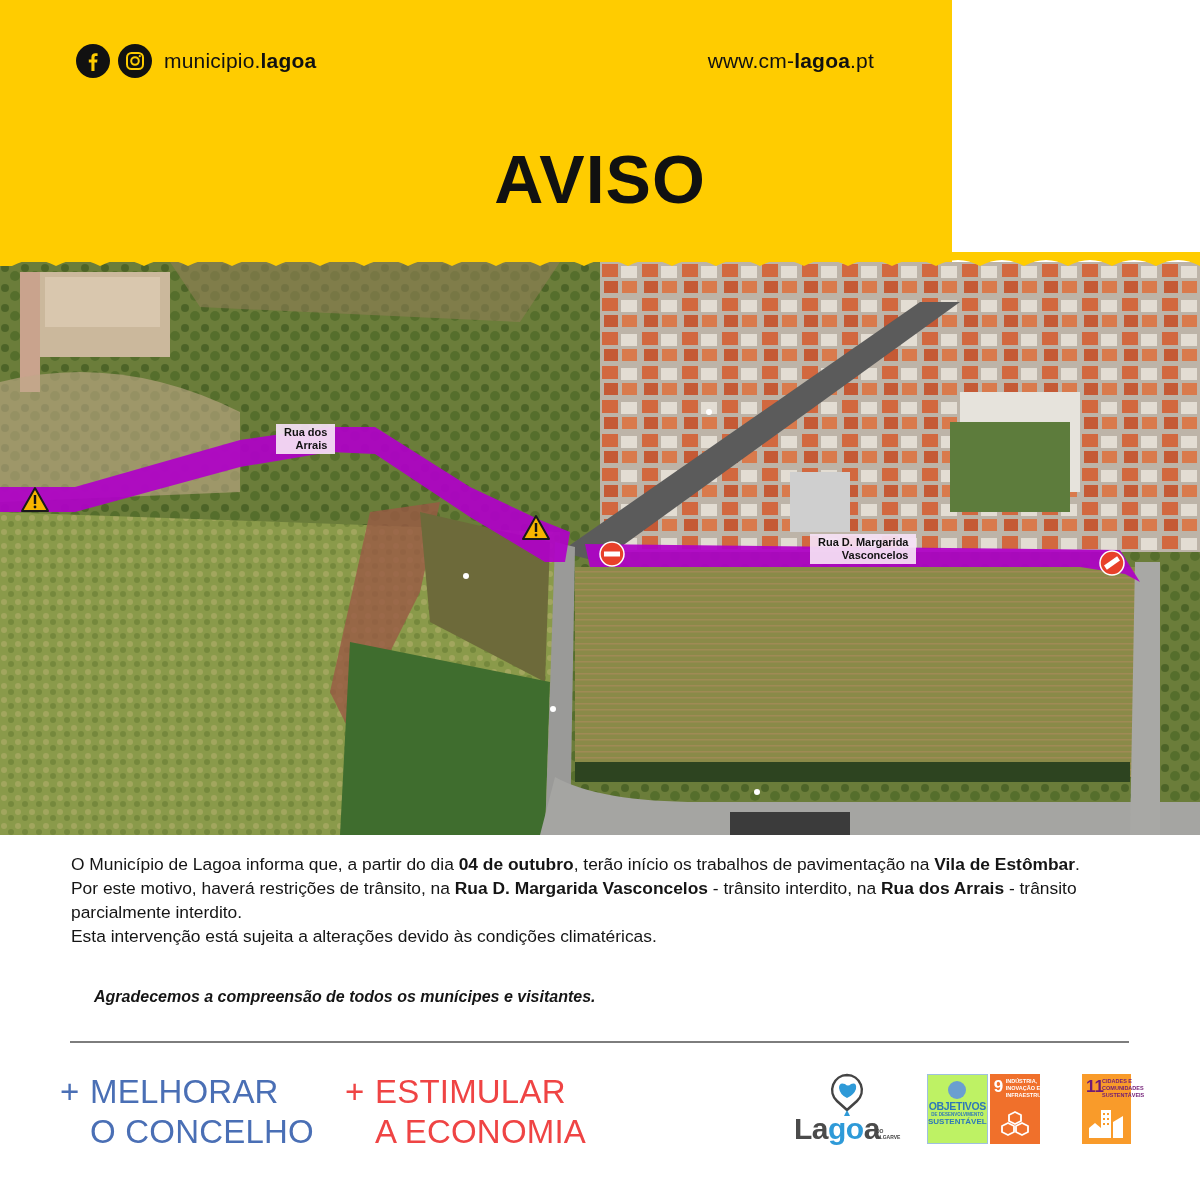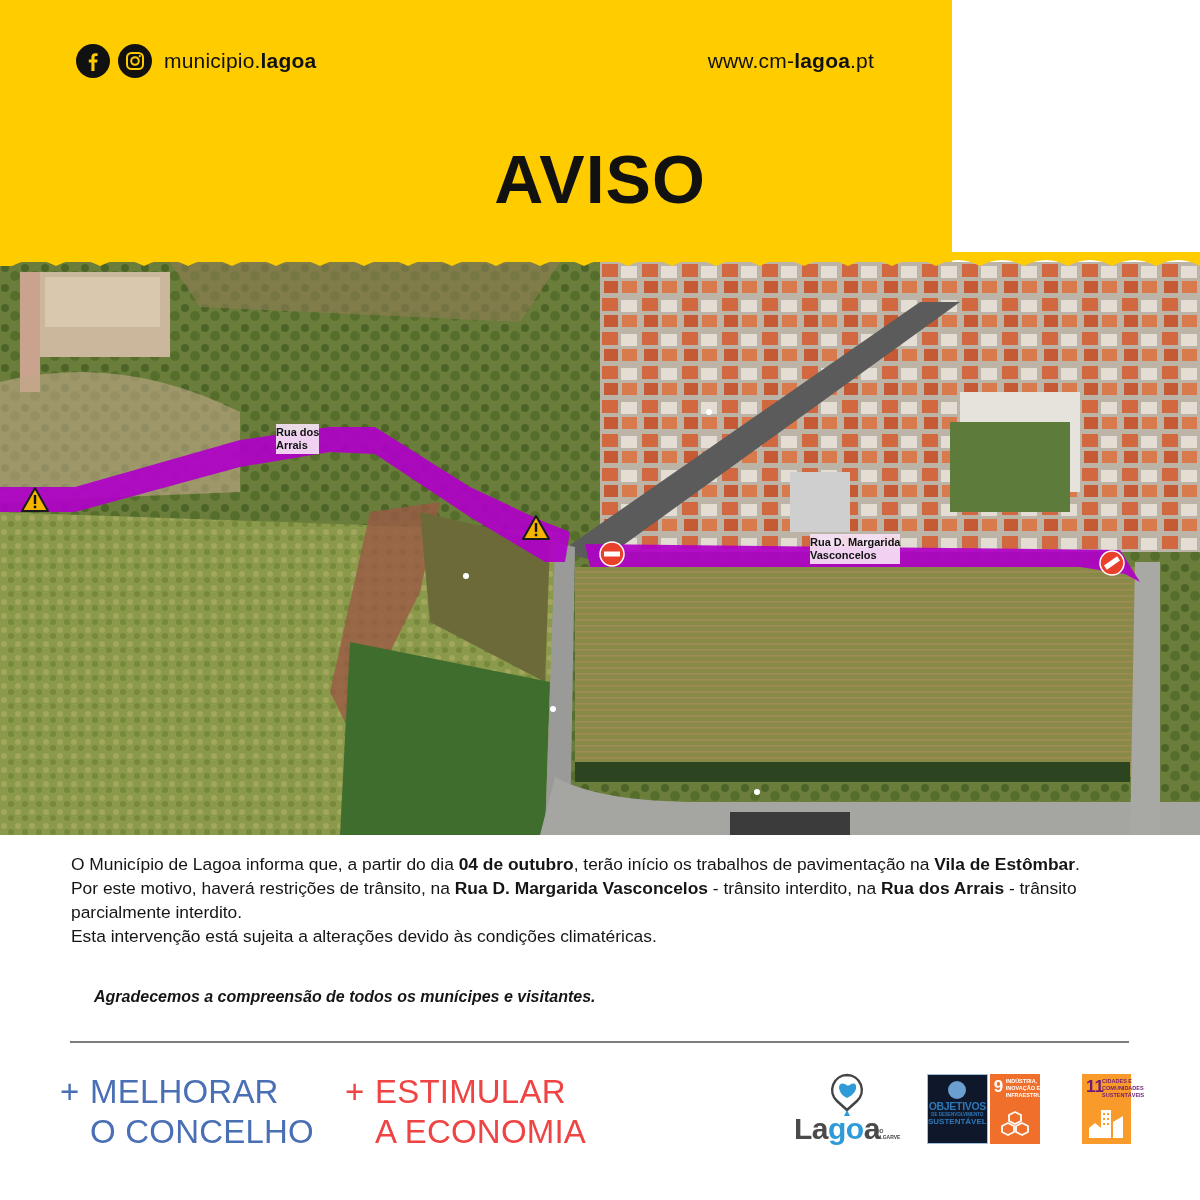--- a/index.html
+++ b/index.html
@@ -26,21 +26,21 @@
   }
 
   
   .map {
     position: absolute; left: 0; top: 262px; width: 1200px; height: 573px;
     overflow: hidden; background: #6f7f3e;
   }
   .map svg { display: block; }
   .street-label {
     position: absolute; background: rgba(245,225,245,0.93); color: #111;
-    font-size: 11px; font-weight: 700; line-height: 13px; padding: 2px 0;
+    font-size: 11px; font-weight: 700; line-height: 13px; padding: 2px 8px; text-align: right;
   }
   .wave { position: absolute; left: 0; top: 252px; width: 1200px; height: 24px; }
 
   
   .notice {
     position: absolute; left: 71px; top: 852px; width: 1080px;
     font-size: 17.4px; line-height: 24px; color: #151515;
   }
   .notice b { font-weight: 700; }
   .thanks {
@@ -58,21 +58,21 @@
   .slogan-1 { left: 60px; color: #4a6fb5; }
   .slogan-2 { left: 345px; color: #ef4444; }
 
   .lagoa-logo { position: absolute; left: 790px; top: 1072px; width: 115px; height: 78px; }
   .lagoa-word { position: absolute; left: 4px; top: 40px; font-size: 30px; font-weight: 900; color: #4b4b4b; letter-spacing: -0.5px; }
   .lagoa-word .blue { color: #2e9ad8; }
   .lagoa-sub { position: absolute; left: 86px; top: 56px; font-size: 5px; font-weight: 700; color: #444; line-height: 6px; }
 
   .ods { position: absolute; left: 927px; top: 1074px; width: 204px; height: 70px; display: flex; gap: 2px; }
   .ods .box { height: 70px; position: relative; }
-  .ods .box-main { width: 66px; border: 1px solid #9fc0df; background: #0f172a; text-align: center; }
+  .ods .box-main { width: 66px; border: 1px solid #9fc0df; background: #bef264; text-align: center; }
   .ods .box-9 { width: 68px; background: #f0702b; color: #fff; }
   .ods .box-11 { width: 66px; background: #f99b2a; color: #701a75; margin-left: 40px; }
   .ods .un { width: 18px; height: 18px; border-radius: 50%; background: #6a9fd0; margin: 6px auto 2px; }
   .ods .obj { font-size: 10.5px; font-weight: 900; color: #2e78b8; line-height: 11px; letter-spacing: -0.3px; }
   .ods .obj-sub { font-size: 4.5px; font-weight: 700; color: #2e78b8; line-height: 5px; }
   .ods .obj-sus { font-size: 8px; font-weight: 900; color: #2e78b8; line-height: 9px; }
   .ods .num { position: absolute; left: 4px; top: 3px; font-size: 17px; font-weight: 900; }
   .ods .goal-title { position: absolute; left: 16px; top: 4px; font-size: 5.5px; font-weight: 700; line-height: 7px; width: 50px; }
   .ods .box-11 .goal-title { left: 20px; width: 44px; }
   .ods .goal-icon { position: absolute; left: 50%; bottom: 6px; transform: translateX(-50%); }

